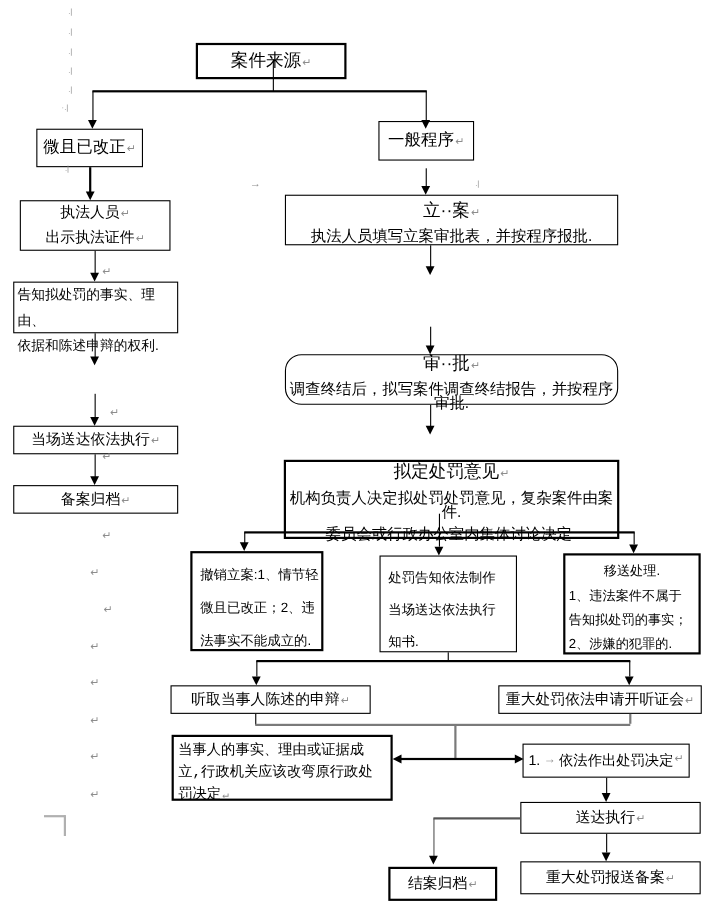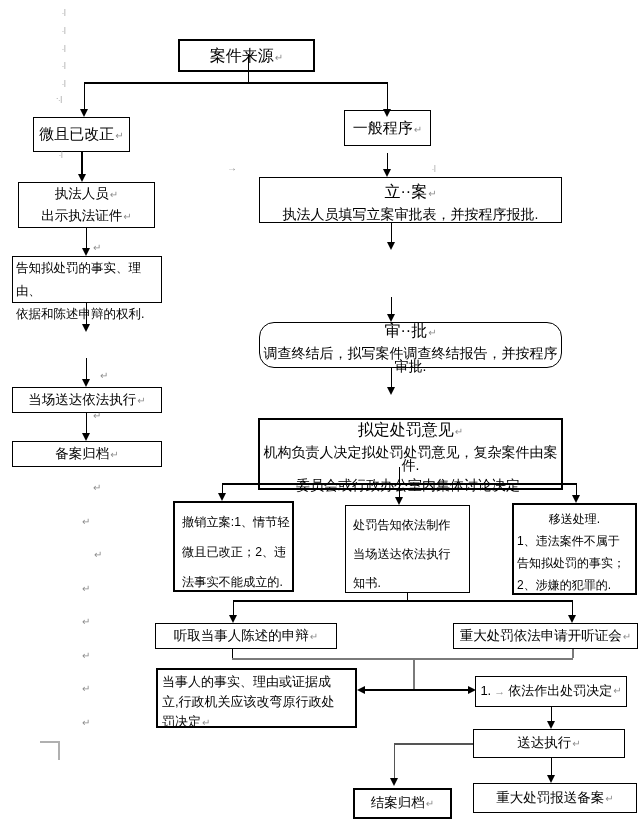--- a/index.html
+++ b/index.html
@@ -43,23 +43,23 @@
   #n-revoke{left:173px;top:501px;width:121px;height:91px;font-size:12.2px;line-height:30px;
             padding:4px 0 0 7px;border-width:2px;}
   #n-notice{left:345px;top:505px;width:125px;height:88px;font-size:12.2px;line-height:29px;
             padding:5px 0 0 7px;}
   #n-transfer{left:512px;top:503px;width:125px;height:92px;font-size:12px;line-height:22px;
               padding:3px 0 0 3px;border-width:2px;}
   #n-transfer .center{align-self:center;padding-right:3px;}
   #n-hear{left:155px;top:623px;width:182px;height:26px;font-size:13.5px;}
   #n-hearing{left:453px;top:623px;width:185px;height:26px;font-size:13.5px;}
   #n-party{left:156px;top:668px;width:201px;height:60px;font-size:13px;line-height:20px;
-           padding:2px 0 0 4px;border-width:2px;}
+           padding:2px 0 0 4px;border-width:2px;font-family:Liberation Mono, monospace;}
   #n-decide{left:475px;top:676px;width:152px;height:31px;font-size:13px;flex-direction:row;}
-  #n-deliver{left:473px;top:729px;width:152px;height:29px;font-size:13.5px;}
+  #n-deliver{left:473px;top:729px;width:164px;height:29px;font-size:13.5px;}
   #n-close{left:353px;top:788px;width:99px;height:31px;font-size:13.5px;border-width:2px;}
   #n-report{left:473px;top:783px;width:164px;height:30px;font-size:13.5px;}
 </style>
 </head>
 <body>
 
 <div id="canvas">
 
   <div class="node" id="n-case">
     <div><span>案件来源</span><span class="ret">↵</span></div>

